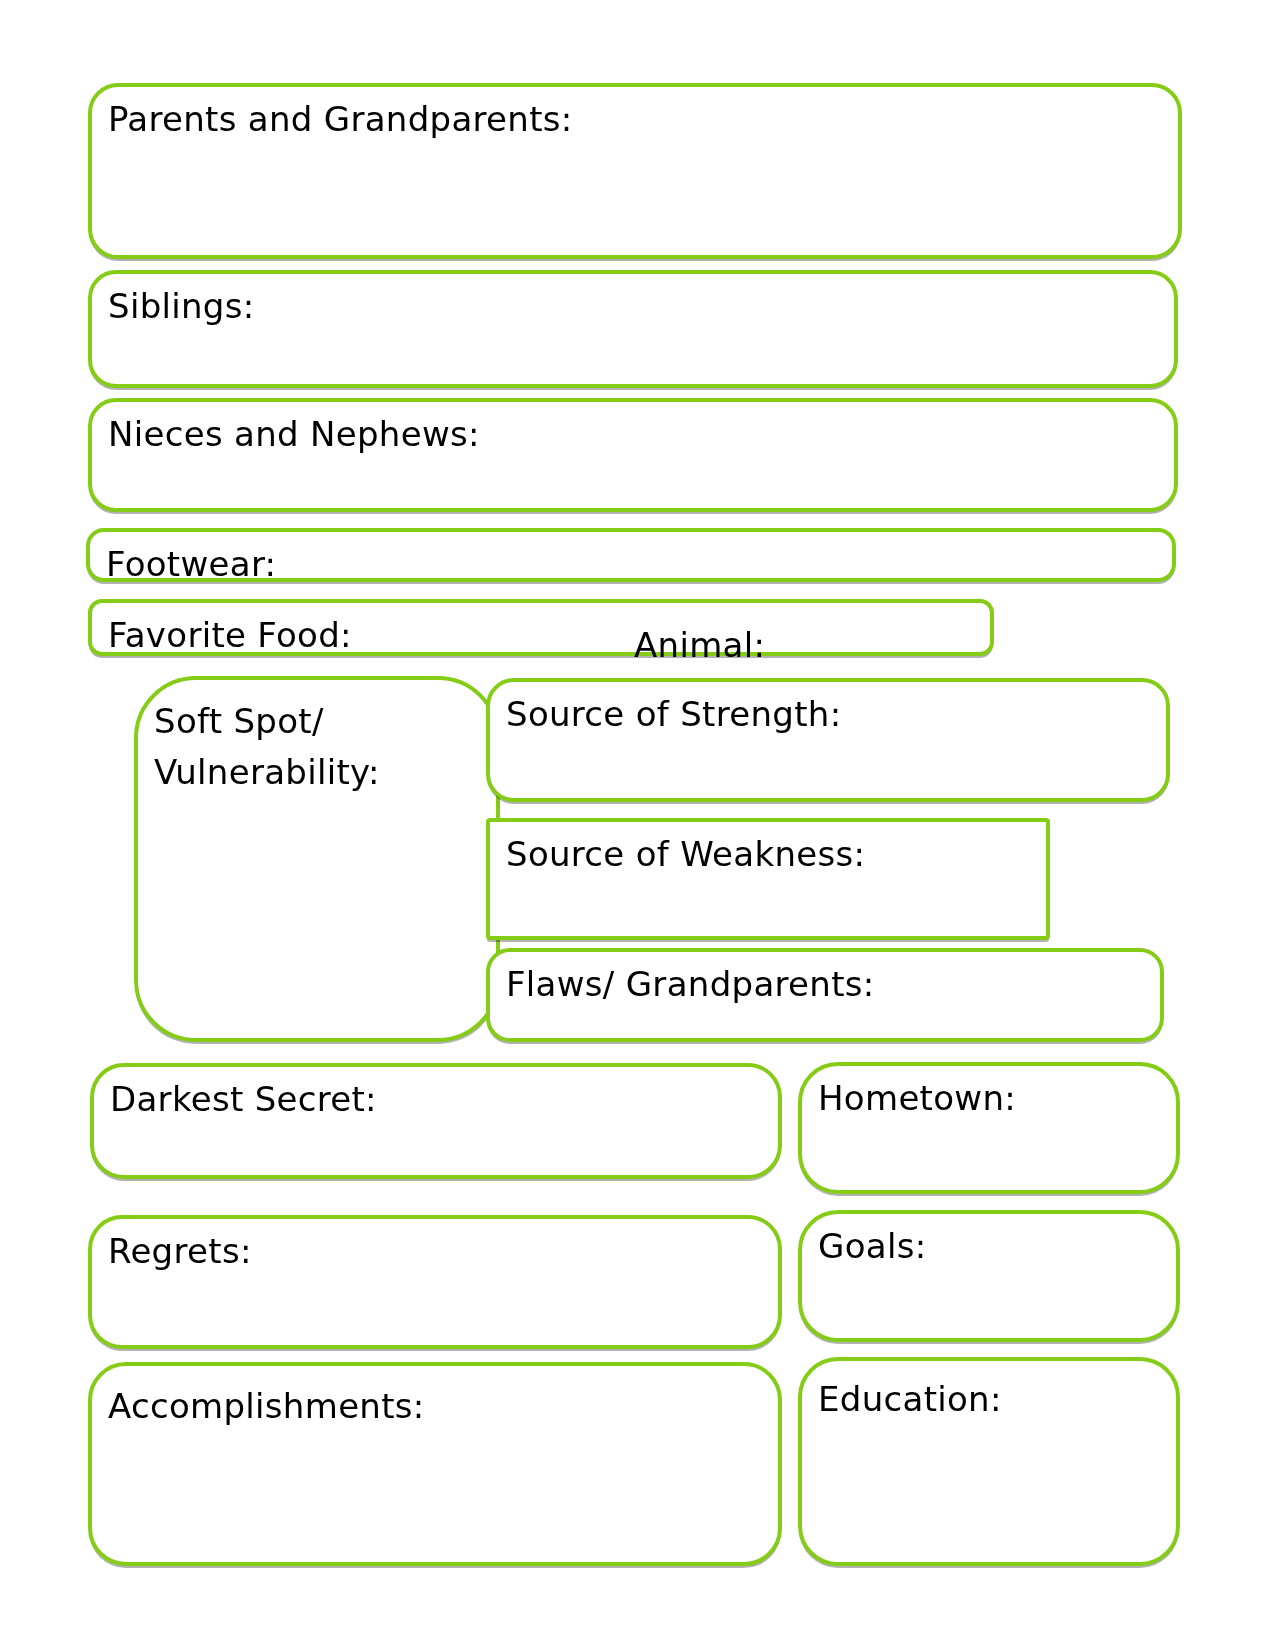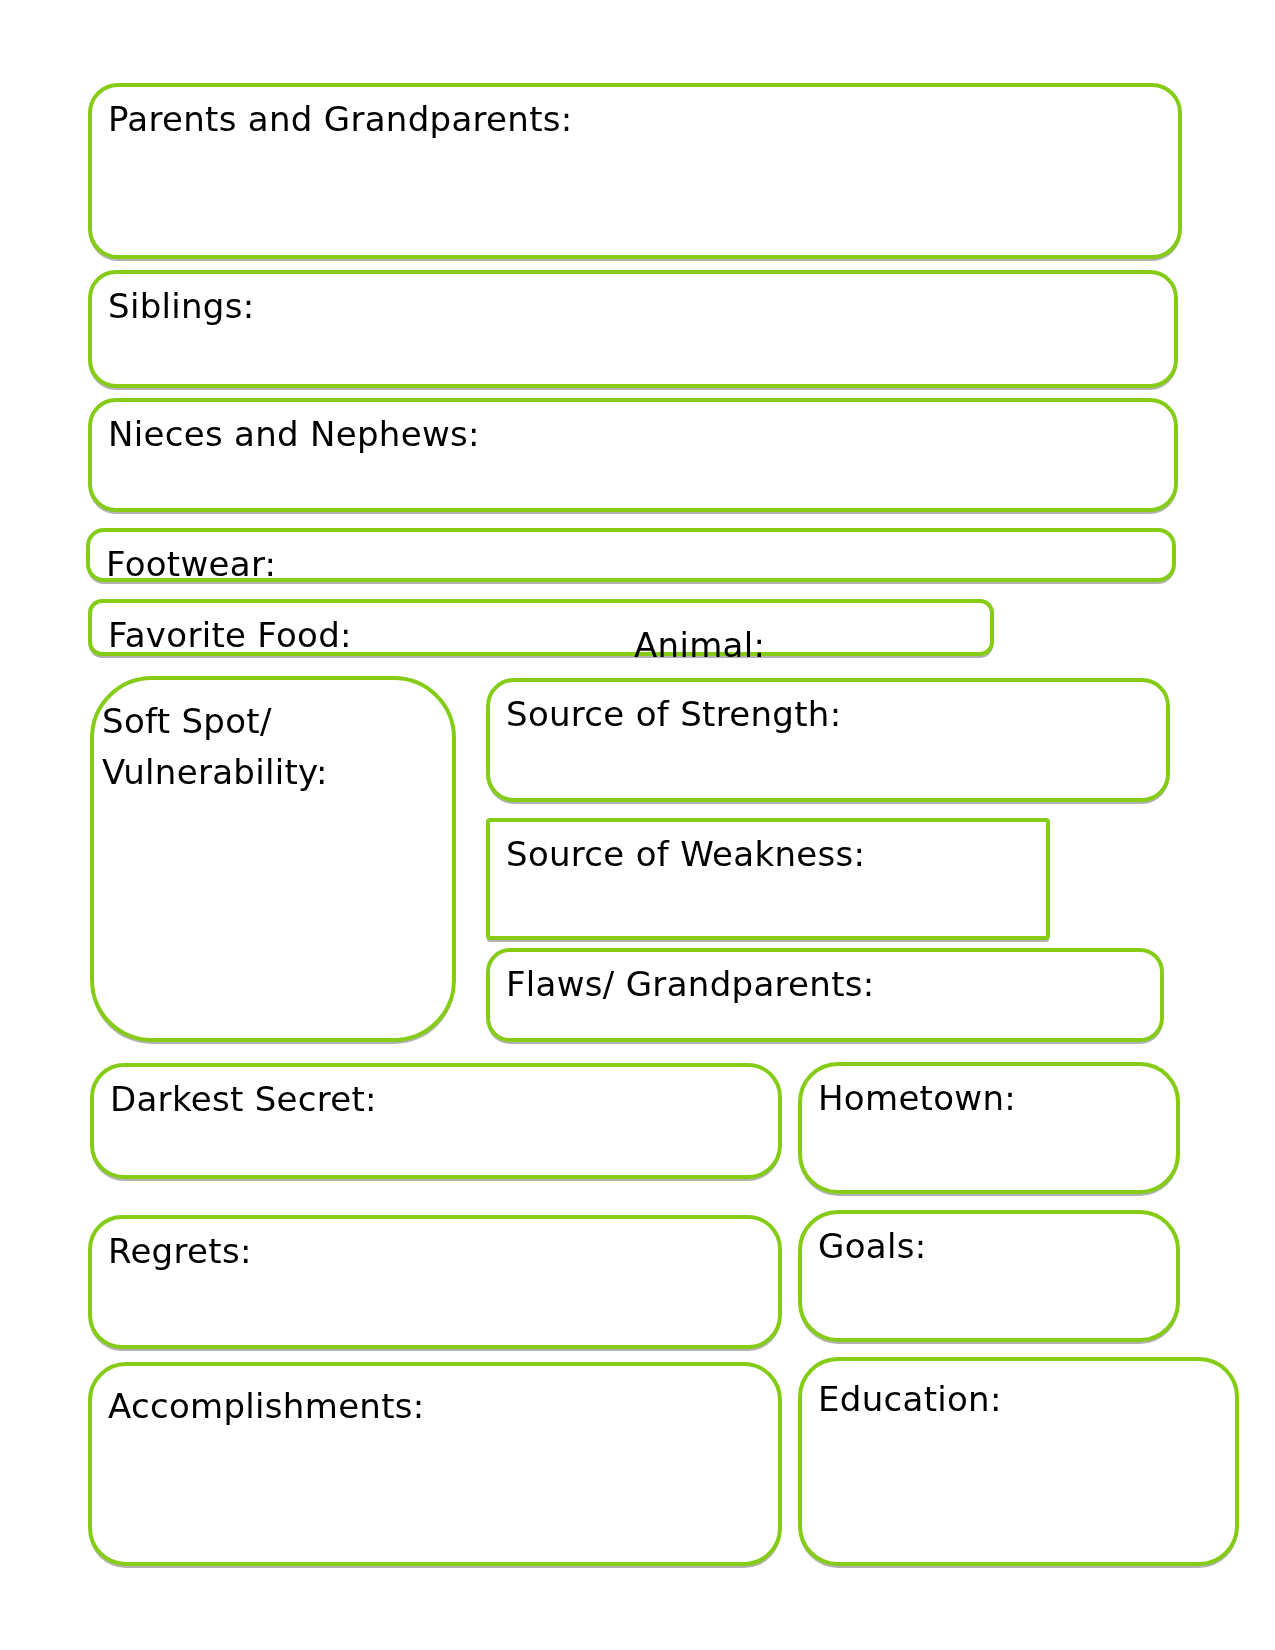--- a/index.html
+++ b/index.html
@@ -20,21 +20,21 @@
     box-shadow:0 3px 0 -1px rgba(0,0,0,0.30);
   }
   .label{
     display:inline-block;
     font-size:34px;
     line-height:1.3;
     letter-spacing:0.3px;
     white-space:pre-line;
   }
   .thin{}
-  .soft{padding:16px 10px 0 8px;}
+  .soft{padding:16px 10px 0 16px;margin-left:44px;}
   .soft .label{line-height:1.5;}
   .inline-label{position:absolute;left:542px;top:8px;margin-top:12px;}
 </style>
 </head>
 <body>
 
 <div class="page">
 
   <div class="box" style="left:88px;top:83px;width:1094px;height:176px;border-radius:30px">
     <span class="label">Parents and Grandparents:</span>
@@ -87,17 +87,17 @@
   </div>
 
   <div class="box" style="left:88px;top:1362px;width:694px;height:204px;border-radius:38px;padding-top:18px">
     <span class="label">Accomplishments:</span>
   </div>
 
   <div class="box" style="left:798px;top:1210px;width:382px;height:132px;border-radius:40px">
     <span class="label">Goals:</span>
   </div>
 
-  <div class="box" style="left:798px;top:1357px;width:441px;height:209px;border-radius:40px;padding-top:16px">
+  <div class="box" style="left:798px;top:1357px;width:382px;height:209px;border-radius:40px;padding-top:16px">
     <span class="label">Education:</span>
   </div>
 
 </div>
 
 </body></html>

